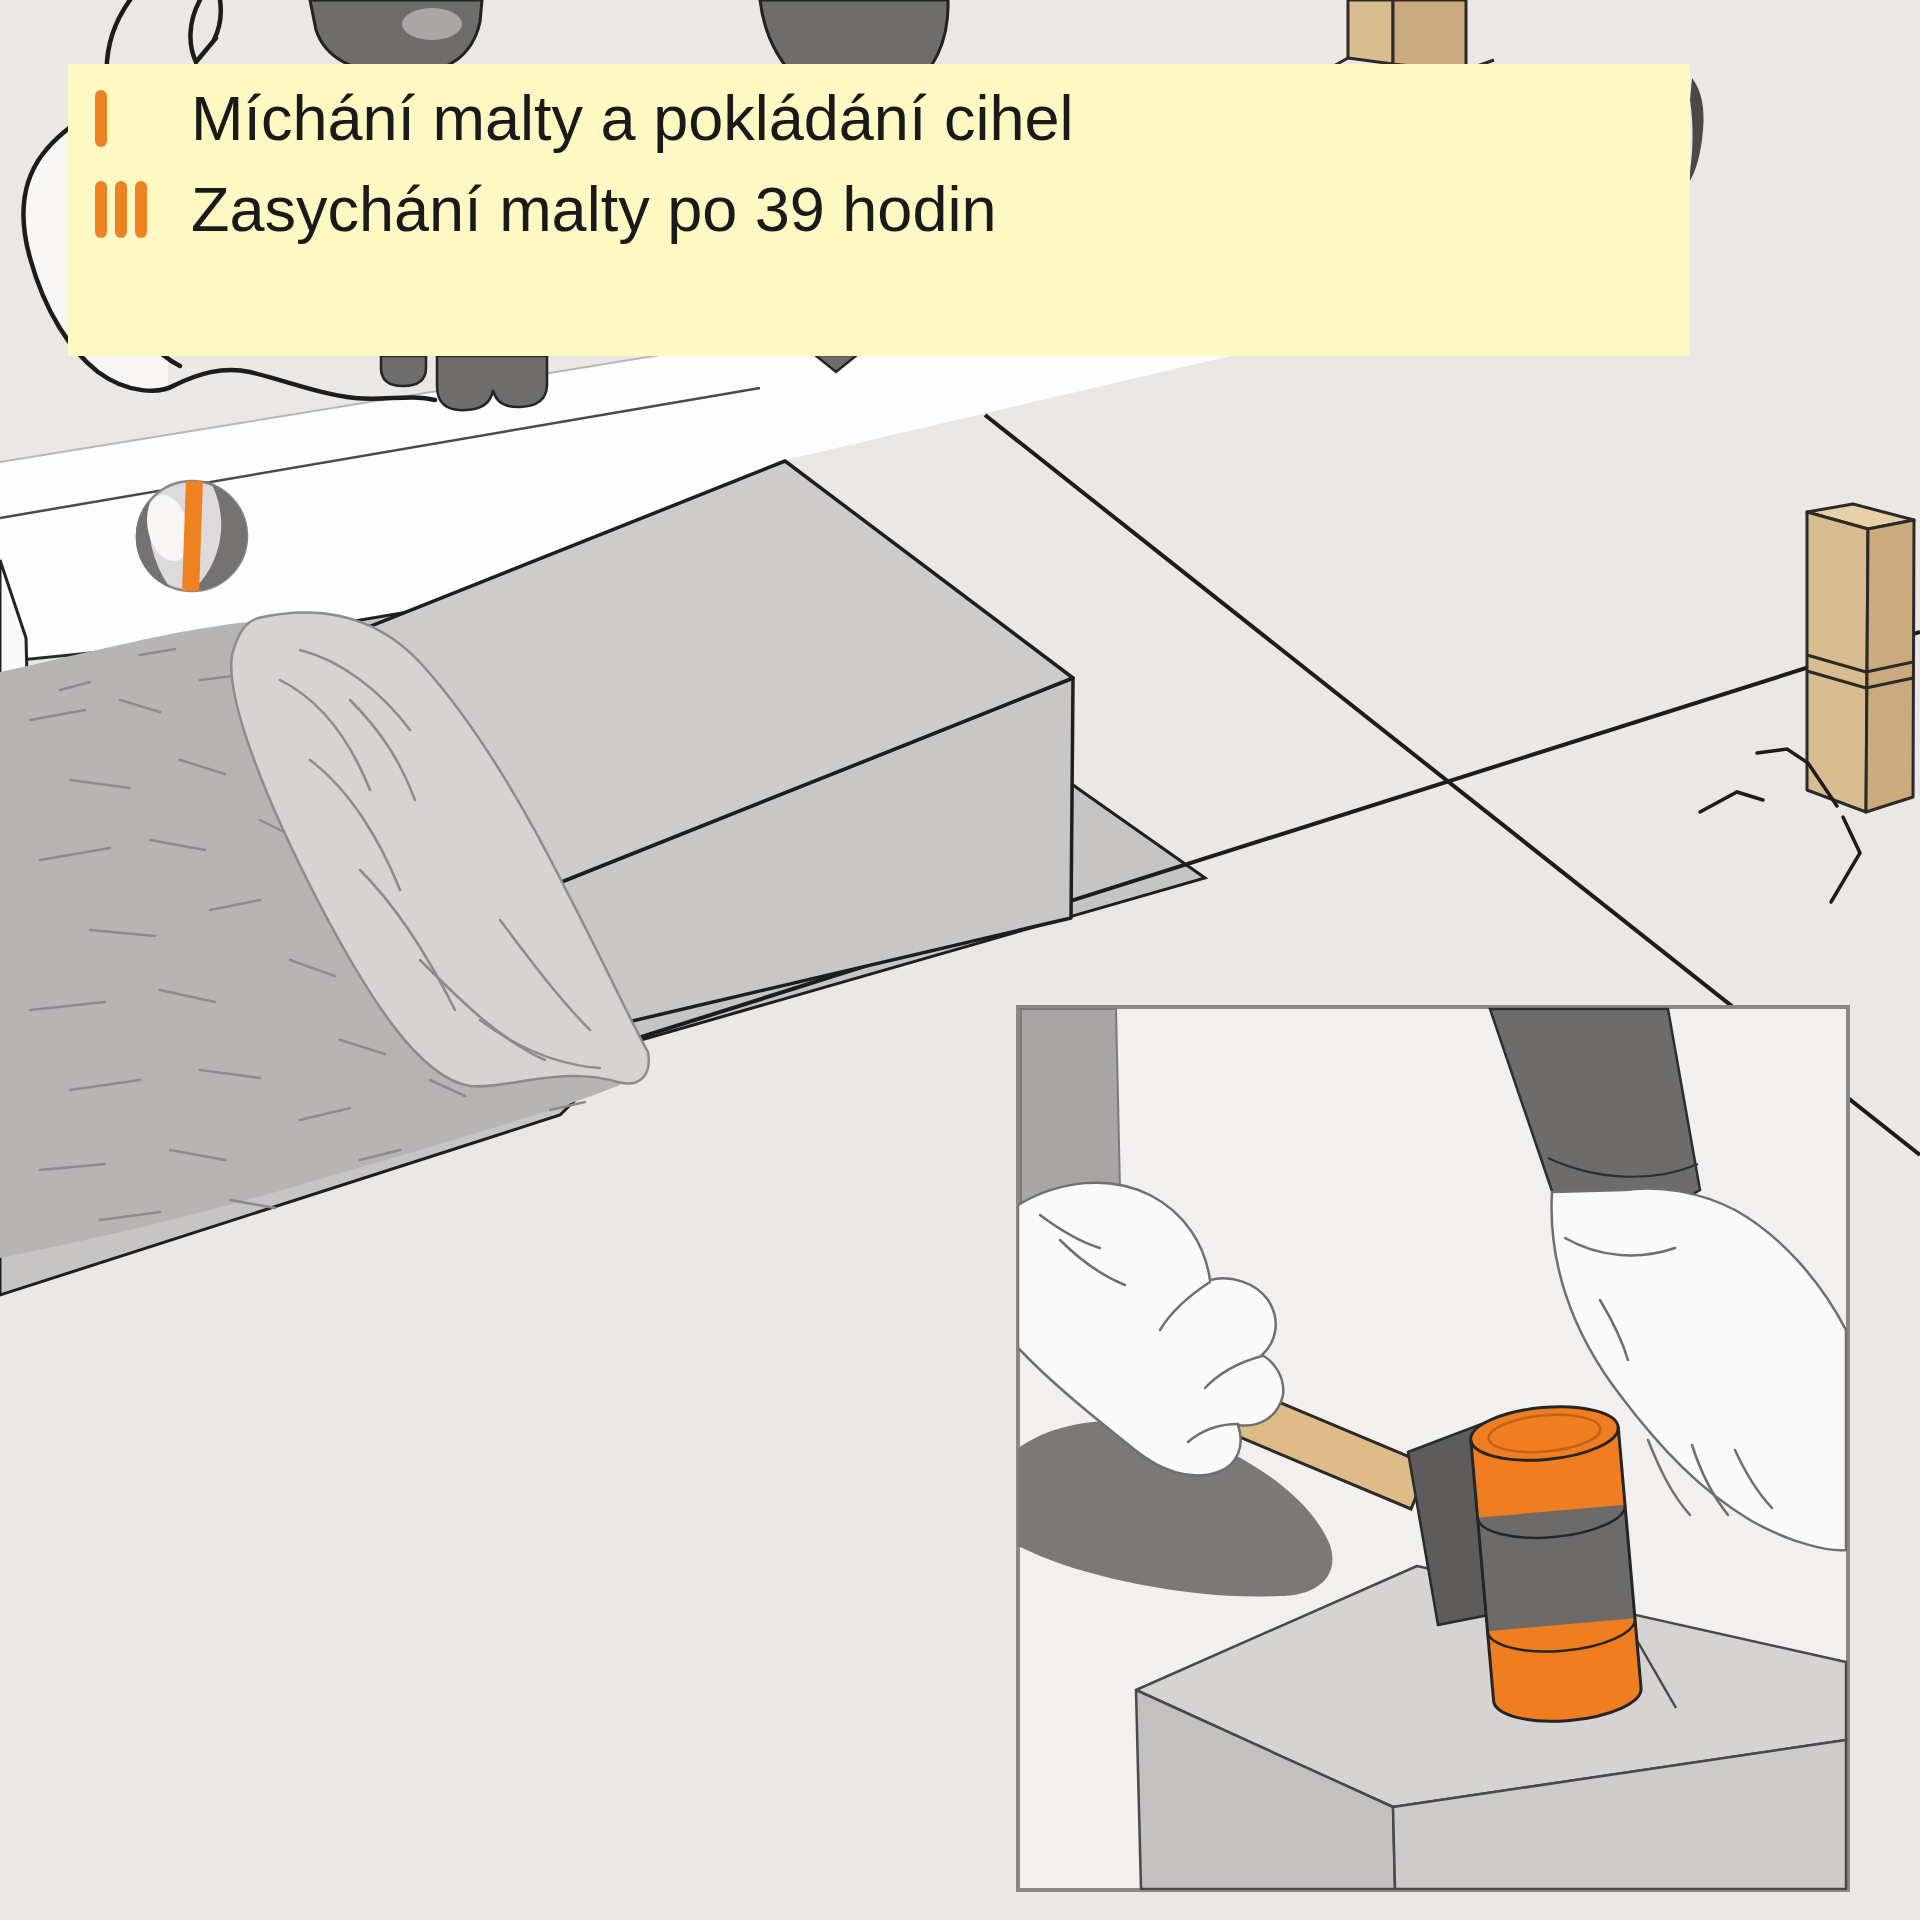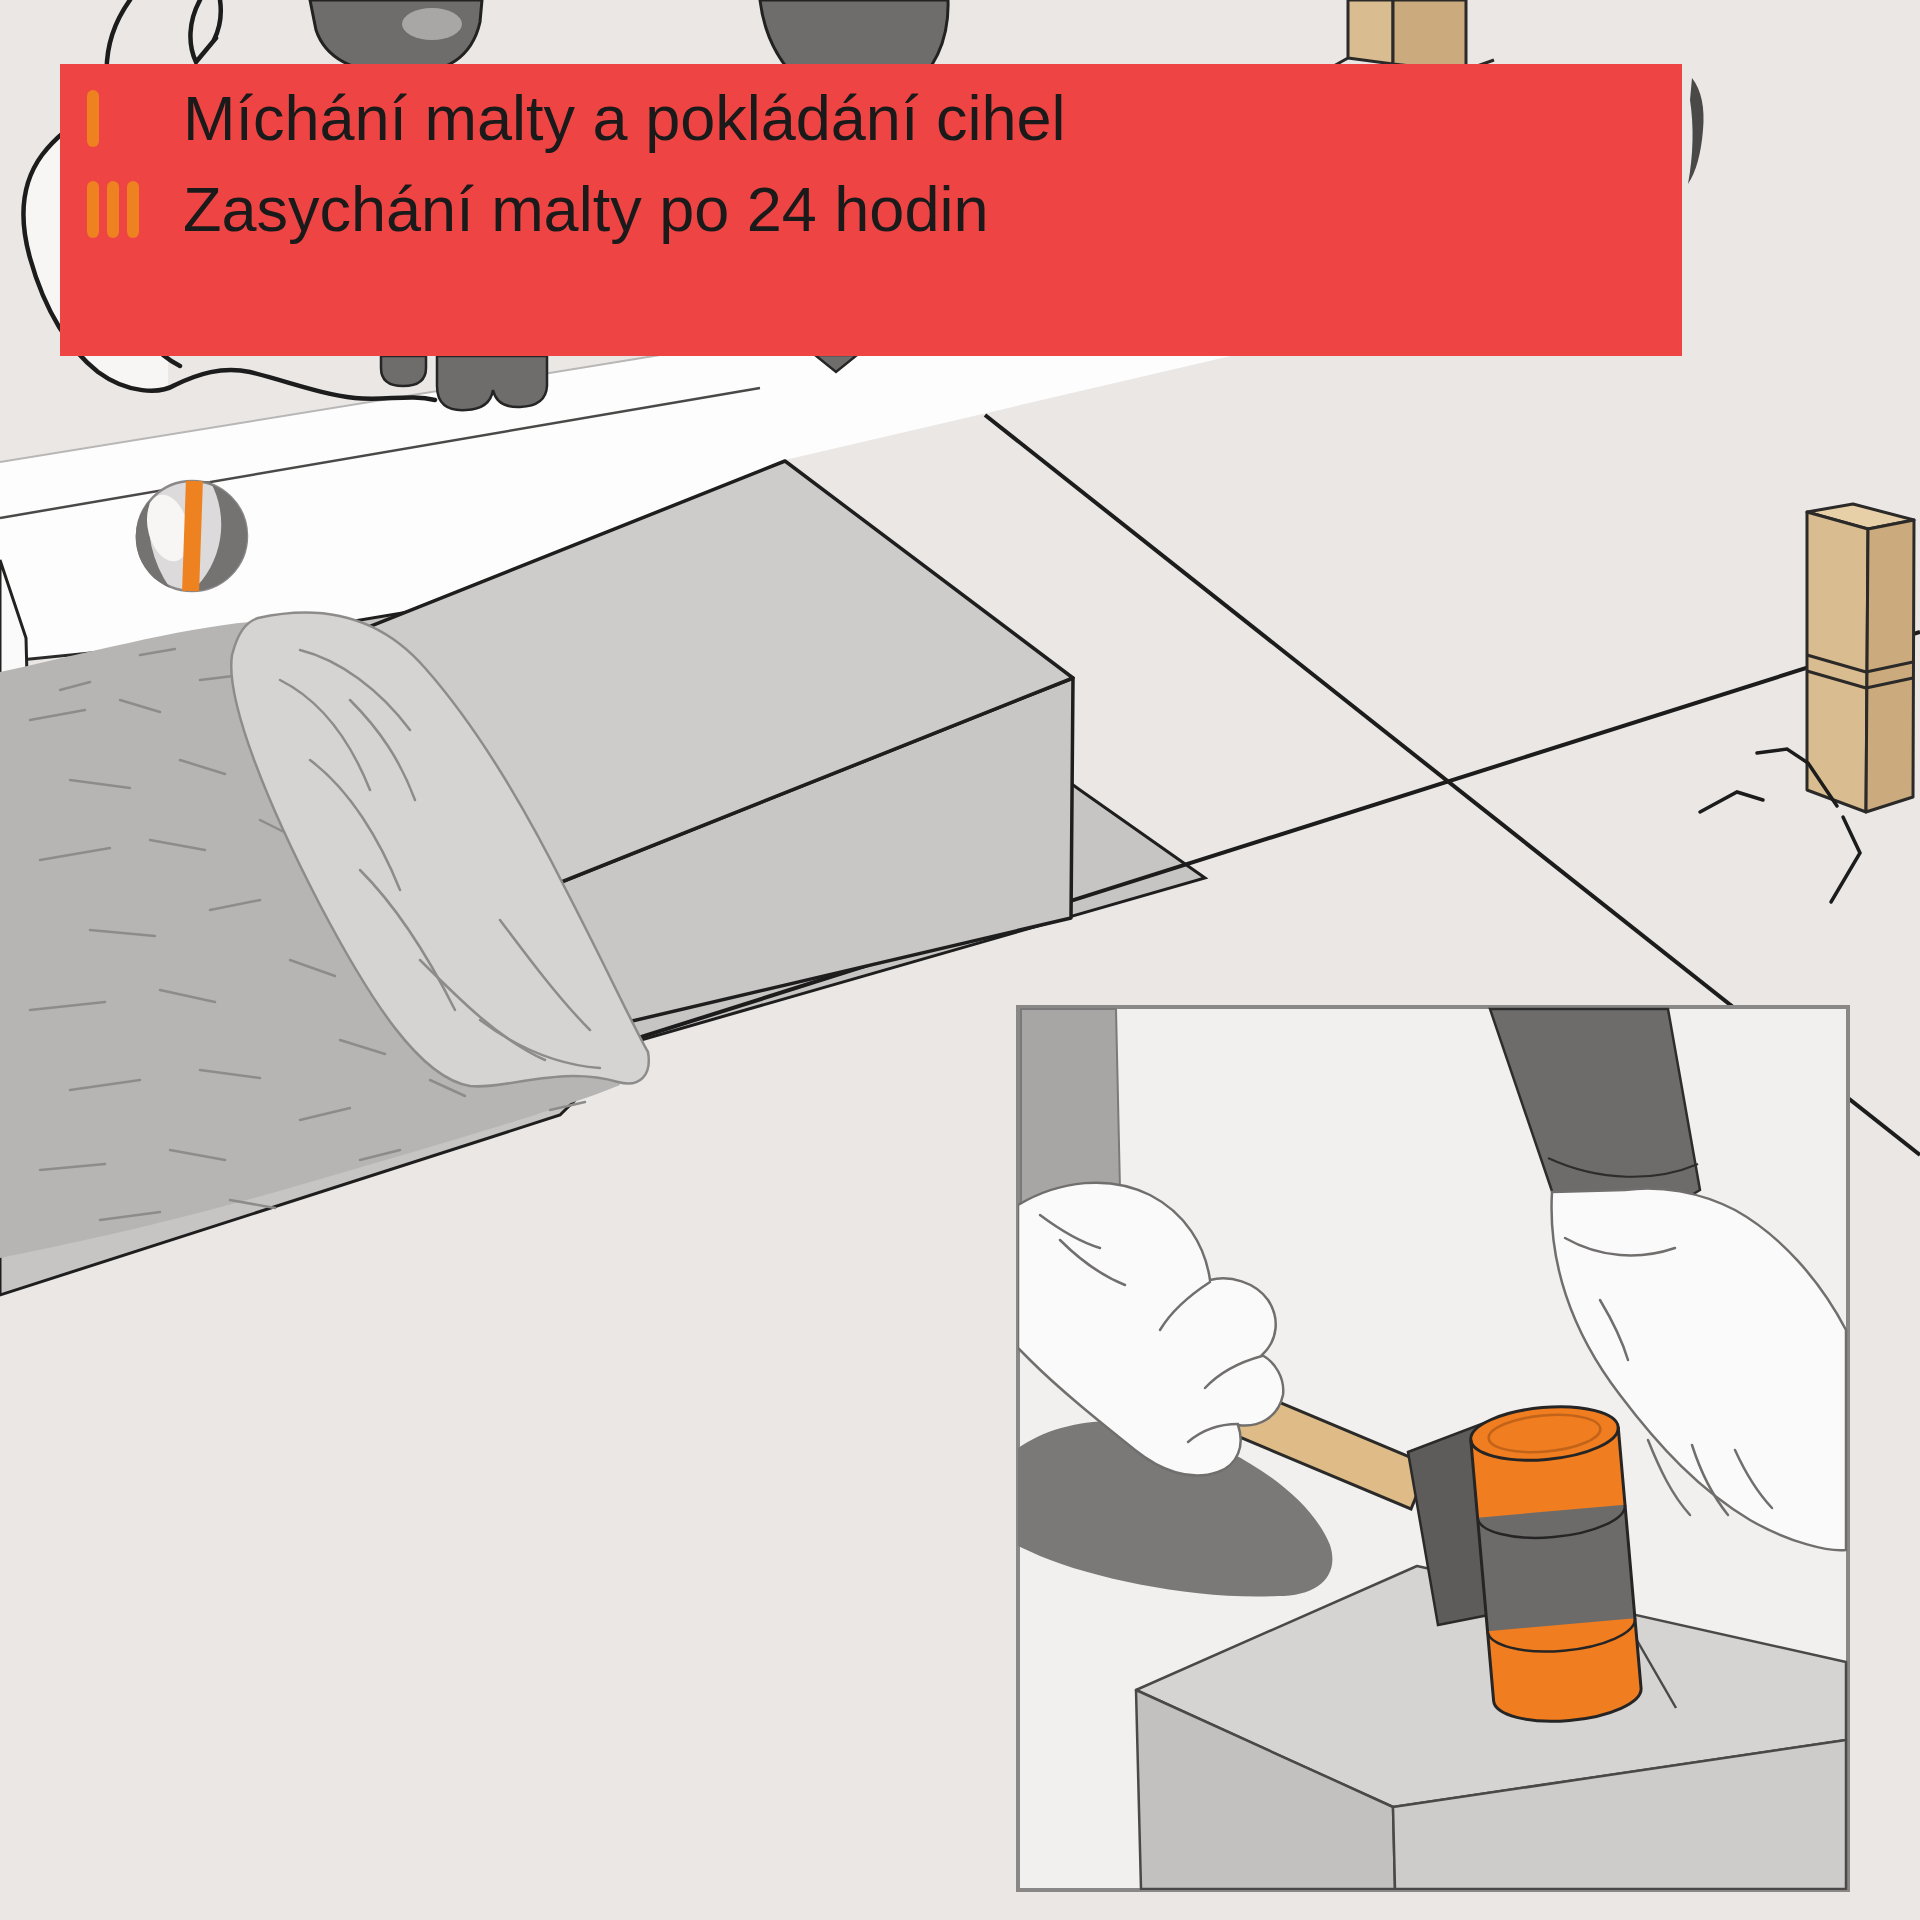--- a/index.html
+++ b/index.html
@@ -1,21 +1,21 @@
 <!DOCTYPE html>
 <html style="--accent: #ee8120;"><head>
 <meta charset="utf-8">
 <style>
   html,body{margin:0;padding:0;background:#eae7e5;}
   #canvas{position:relative;width:1920px;height:1920px;overflow:hidden;
           font-family:"Liberation Sans", sans-serif;background:#eae7e5;}
   #scene{position:absolute;left:0;top:0;}
   
-  #legend{position:absolute;left:60px;top:64px;width:1622px;height:292px;
-          background:#ef4444;box-sizing:border-box;padding-top:9px;}
+  #legend{position:absolute;left:68px;top:64px;width:1622px;height:292px;
+          background:#fef9c3;box-sizing:border-box;padding-top:9px;}
   .legend-row{display:flex;align-items:center;height:91px;padding-left:27px;}
   .roman{width:96px;display:flex;align-items:center;}
   .rbar{width:12px;height:57px;border-radius:6px;background:var(--accent,#ee8120);
         display:inline-block;margin-right:8px;}
   .legend-label{font-size:63px;line-height:1;color:#1a1a1a;white-space:nowrap;
         letter-spacing:0px;}
 </style>
 </head>
 <body>
 
@@ -240,17 +240,17 @@
           <span class="rbar"></span>
         </div>
     <div class="legend-label">Míchání malty a pokládání cihel</div>
   </div>
   <div class="legend-row">
     <div class="roman">
           <span class="rbar"></span>
           <span class="rbar"></span>
           <span class="rbar"></span>
         </div>
-    <div class="legend-label">Zasychání malty po 24 hodin</div>
+    <div class="legend-label">Zasychání malty po 39 hodin</div>
   </div>
 </div>
 
 </div>
 
 </body></html>

